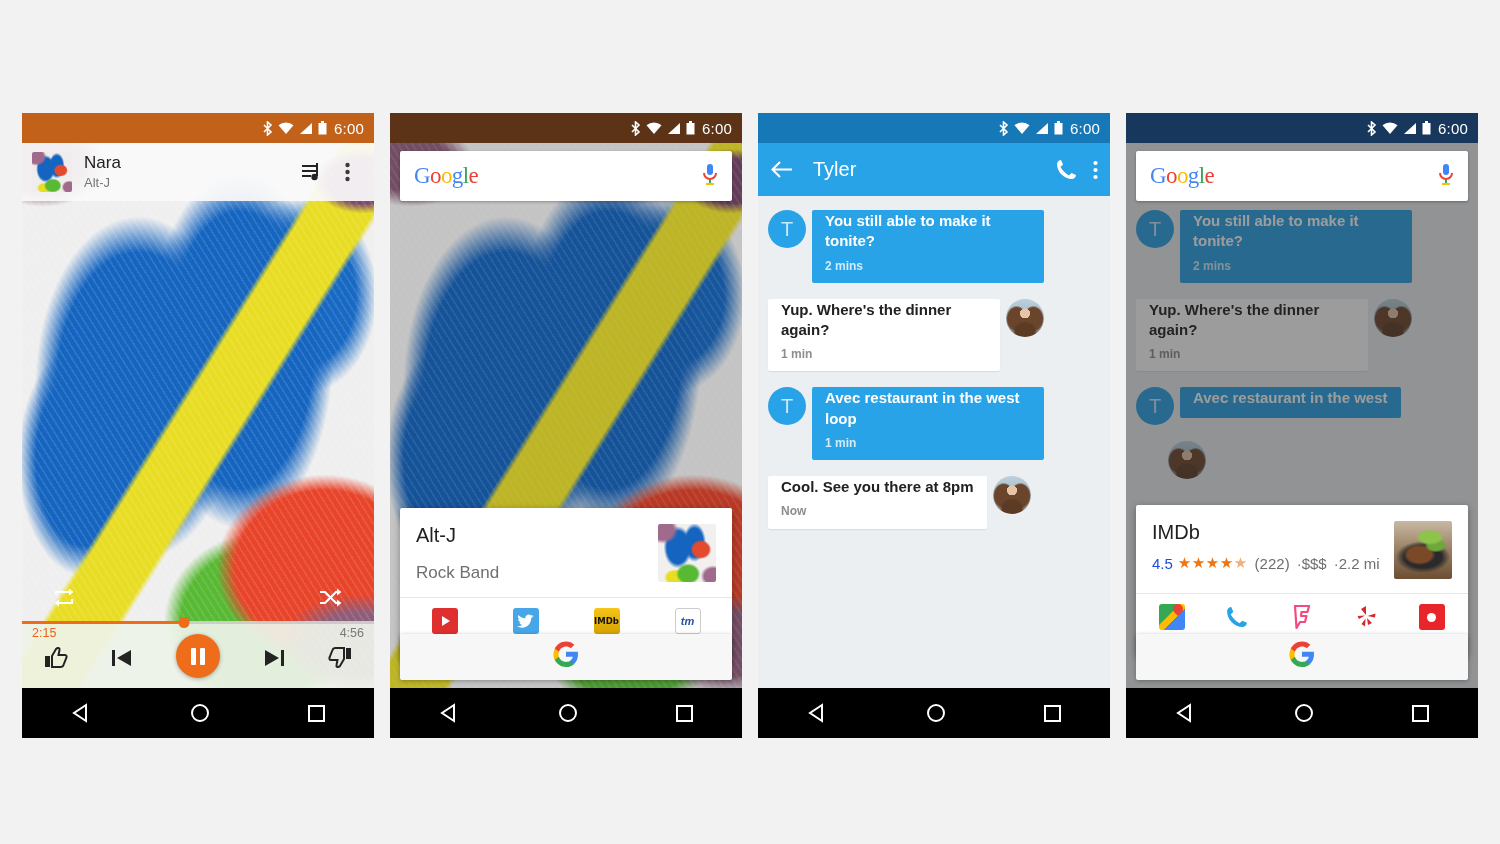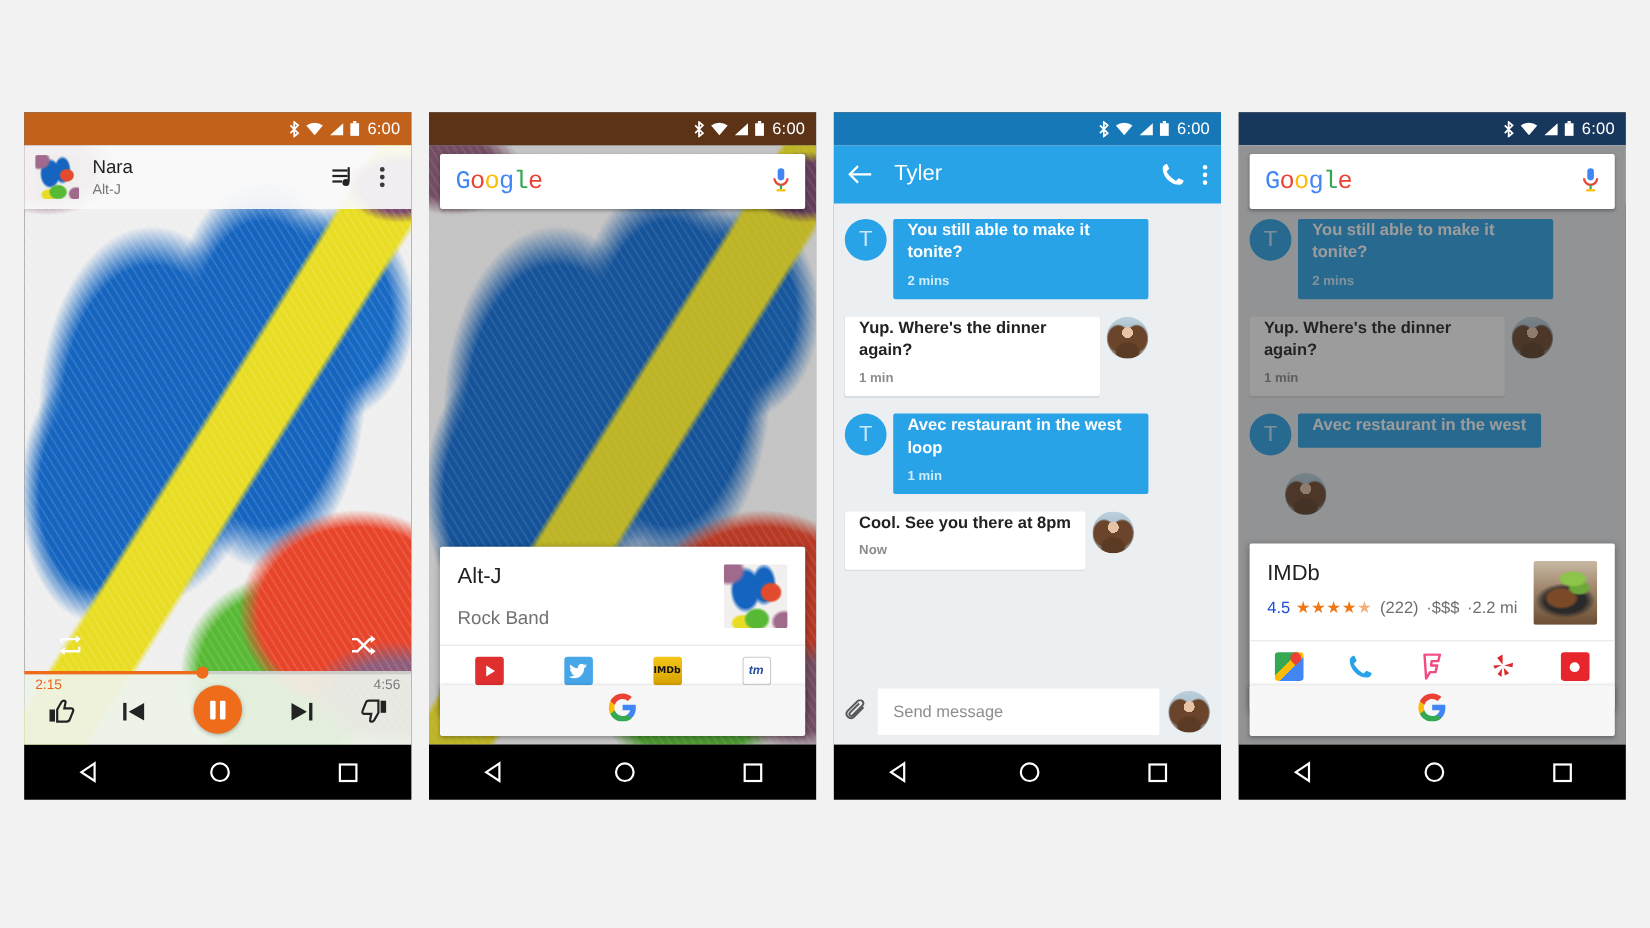--- a/index.html
+++ b/index.html
@@ -11,21 +11,21 @@
   }
   .stage {
     position: relative;
     width: 1500px; height: 844px;
     background: #f2f2f2;
   }
 
   
   .phone {
     position: absolute;
-    top: 102px;
+    top: 113px;
     width: 352px;
     height: 625px;
     background: #555;
     overflow: hidden;
   }
   #phone1 { left: 22px; }
   #phone2 { left: 390px; }
   #phone3 { left: 758px; }
   #phone4 { left: 1126px; }
 
@@ -168,21 +168,21 @@
   .gsearch {
     position: absolute; left: 10px; top: 8px;
     width: calc(100% - 20px); height: 50px;
     background: #fff;
     border-radius: 2px;
     box-shadow: 0 1px 3px rgba(0,0,0,.3);
     display: flex; align-items: center;
     padding: 0 14px;
     z-index: 6;
   }
-  .glogo { font-size: 23px; letter-spacing: -.6px; font-family: Liberation Mono, monospace; }
+  .glogo { font-size: 23px; letter-spacing: -.6px; font-family: Liberation Serif, serif; }
   .glogo i { font-style: normal; }
   .g-b { color: #4285f4; } .g-r { color: #ea4335; }
   .g-y { color: #fbbc05; } .g-g { color: #34a853; }
   .mic { margin-left: auto; }
 
   
   .infocard {
     position: absolute;
     left: 10px;
     width: calc(100% - 20px);
@@ -618,27 +618,20 @@
           </div>
           <div class="msg-row out">
             <div class="bubble out">
               <span>Cool. See you there at 8pm</span>
               <span class="tstamp">Now</span>
             </div>
             <div class="av-photo"></div>
           </div>
         </div>
 
-        <div class="composer">
-          <svg width="22" height="22" viewBox="0 0 22 22">
-              <path d="M17 7 L8 16 a4 4 0 0 1-5.6-5.6 L12 1 a3 3 0 0 1 4.2 4.2 L7 14.5 a1.8 1.8 0 0 1-2.5-2.5 L13 3.5" fill="none" stroke="#5a5a5a" stroke-width="1.8"></path>
-            </svg>
-          <div class="compose-field">Send message</div>
-          <div class="av-photo"></div>
-        </div>
       </div>
     </div>
 
     <div class="navbar">
       <svg width="22" height="22" viewBox="0 0 22 22">
           <path d="M15 3 L15 19 L3 11 Z" fill="none" stroke="#fff" stroke-width="2"></path>
         </svg>
       <svg width="20" height="20" viewBox="0 0 20 20">
           <circle cx="10" cy="10" r="8" fill="none" stroke="#fff" stroke-width="2"></circle>
         </svg>

